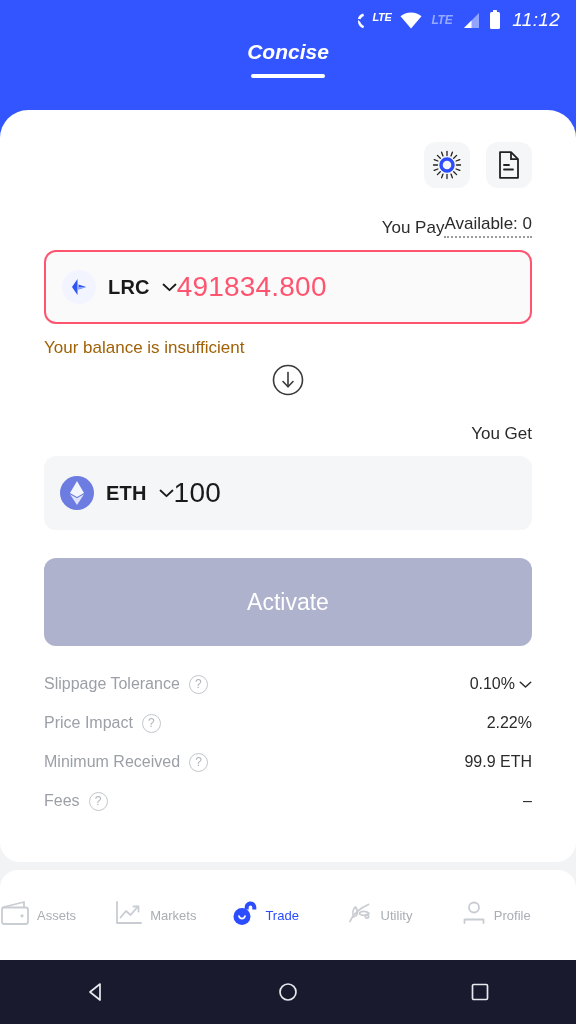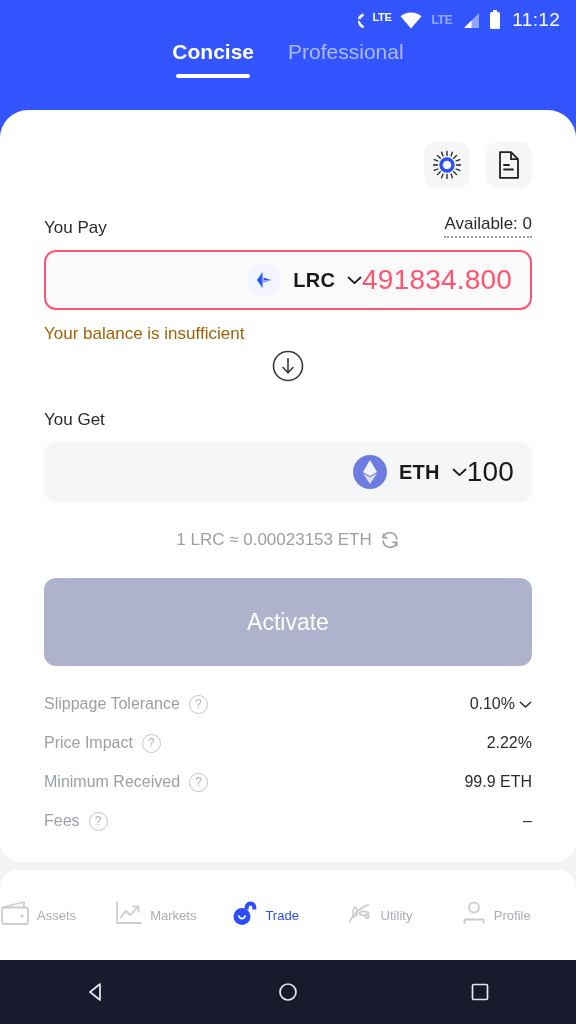--- a/index.html
+++ b/index.html
@@ -8,20 +8,21 @@
     font-family: "Liberation Sans", sans-serif;
     background: #f2f3f5;
     overflow: hidden;
   }
   .phone { position: relative; width: 576px; height: 1024px; background: #f2f3f5; }
 
   
   .header {
     position: absolute; top: 0; left: 0; right: 0; height: 140px;
     background: #3355ff;
+    font-style: italic;
   }
   .statusbar {
     height: 40px; display: flex; align-items: center; justify-content: flex-end;
     padding-right: 16px; gap: 9px; color: #ffffff;
   }
   .sb-icon { display: flex; align-items: center; }
   .volte { position: relative; display: flex; align-items: flex-start; }
   .lte-sup { font-size: 11px; font-weight: bold; line-height: 1; letter-spacing: -0.3px; }
   .lte-dim { font-size: 12px; font-weight: bold; color: #94aaff; letter-spacing: -0.3px; }
   .clock { font-size: 19px; font-weight: 500; letter-spacing: 0.3px; margin-left: 2px; }
@@ -50,32 +51,32 @@
     padding: 32px 44px 0 0;
   }
   .icon-btn {
     width: 46px; height: 46px; border-radius: 12px; background: #f5f6f7;
     display: flex; align-items: center; justify-content: center; cursor: pointer;
   }
 
   .section { padding: 0 44px; }
 
   .row-label {
-    display: flex; align-items: flex-end; justify-content: space-between;
+    display: flex; align-items: flex-end; justify-content: flex-end;
     margin-top: 26px;
   }
   .lbl { font-size: 17px; color: #2b2b2b; }
   .available {
     font-size: 17px; color: #2b2b2b;
     border-bottom: 2px dotted #9a9a9a; padding-bottom: 2px; cursor: pointer;
   }
 
   .token-box {
-    margin-top: 12px; height: 60px; border-radius: 12px; background: #f5f6f7;
-    display: flex; align-items: center; justify-content: flex-end;
+    margin-top: 12px; height: 74px; border-radius: 12px; background: #f5f6f7;
+    display: flex; align-items: center; justify-content: flex-start;
     padding: 0 18px 0 16px;
   }
   .token-box.error { background: #fafafa; border: 2px solid #ff5470; }
   .token-left { display: flex; align-items: center; gap: 12px; cursor: pointer; }
   .token-logo {
     width: 34px; height: 34px; border-radius: 50%;
     display: flex; align-items: center; justify-content: center;
   }
   .logo-lrc { background: #f2f4ff; }
   .logo-eth { background: #6c7ce0; }
@@ -172,21 +173,20 @@
           <rect x="4" y="0" width="4" height="2.5" rx="0.6"></rect>
           <rect x="1" y="2" width="10" height="17" rx="1.6"></rect>
         </svg>
       </span>
 
       <span class="clock">11:12</span>
     </div>
 
     <div class="tabs">
       <div class="tab active">Concise</div>
-      <div class="tab">Professional</div>
     </div>
   </div>
 
   <div class="card">
 
     <div class="card-actions">
       <div class="icon-btn">
         <svg width="30" height="30" viewBox="0 0 30 30">
           <g stroke="#222" stroke-width="1.3" stroke-linecap="round">
             <line x1="15" y1="1.5" x2="15" y2="5.5"></line>
@@ -271,31 +271,20 @@
           <span class="token-sym">ETH</span>
           <span class="chev">
             <svg width="15" height="9" viewBox="0 0 15 9" fill="none" stroke="#1a1a1a" stroke-width="1.8" stroke-linecap="round" stroke-linejoin="round">
               <path d="M1.5 1.5 7.5 7.2l6-5.7"></path>
             </svg>
           </span>
         </div>
         <span class="amount ok">100</span>
       </div>
 
-      <div class="rate">
-        <span>1 LRC ≈ 0.00023153 ETH</span>
-        <span class="rate-refresh">
-          <svg width="20" height="18" viewBox="0 0 20 18" fill="none" stroke="#9b9fa6" stroke-width="1.6" stroke-linecap="round">
-            <path d="M3.2 6.5A7 7 0 0 1 16.8 8"></path>
-            <path d="M16.8 11.5A7 7 0 0 1 3.2 10"></path>
-            <path d="M3.4 3.2v3.4h3.4"></path>
-            <path d="M16.6 14.8v-3.4h-3.4"></path>
-          </svg>
-        </span>
-      </div>
     </div>
 
     <div class="activate">Activate</div>
 
     <div class="details">
 
       <div class="detail-row">
         <span class="detail-left">
           <span class="detail-label">Slippage Tolerance</span>
           <span class="qmark">?</span>

